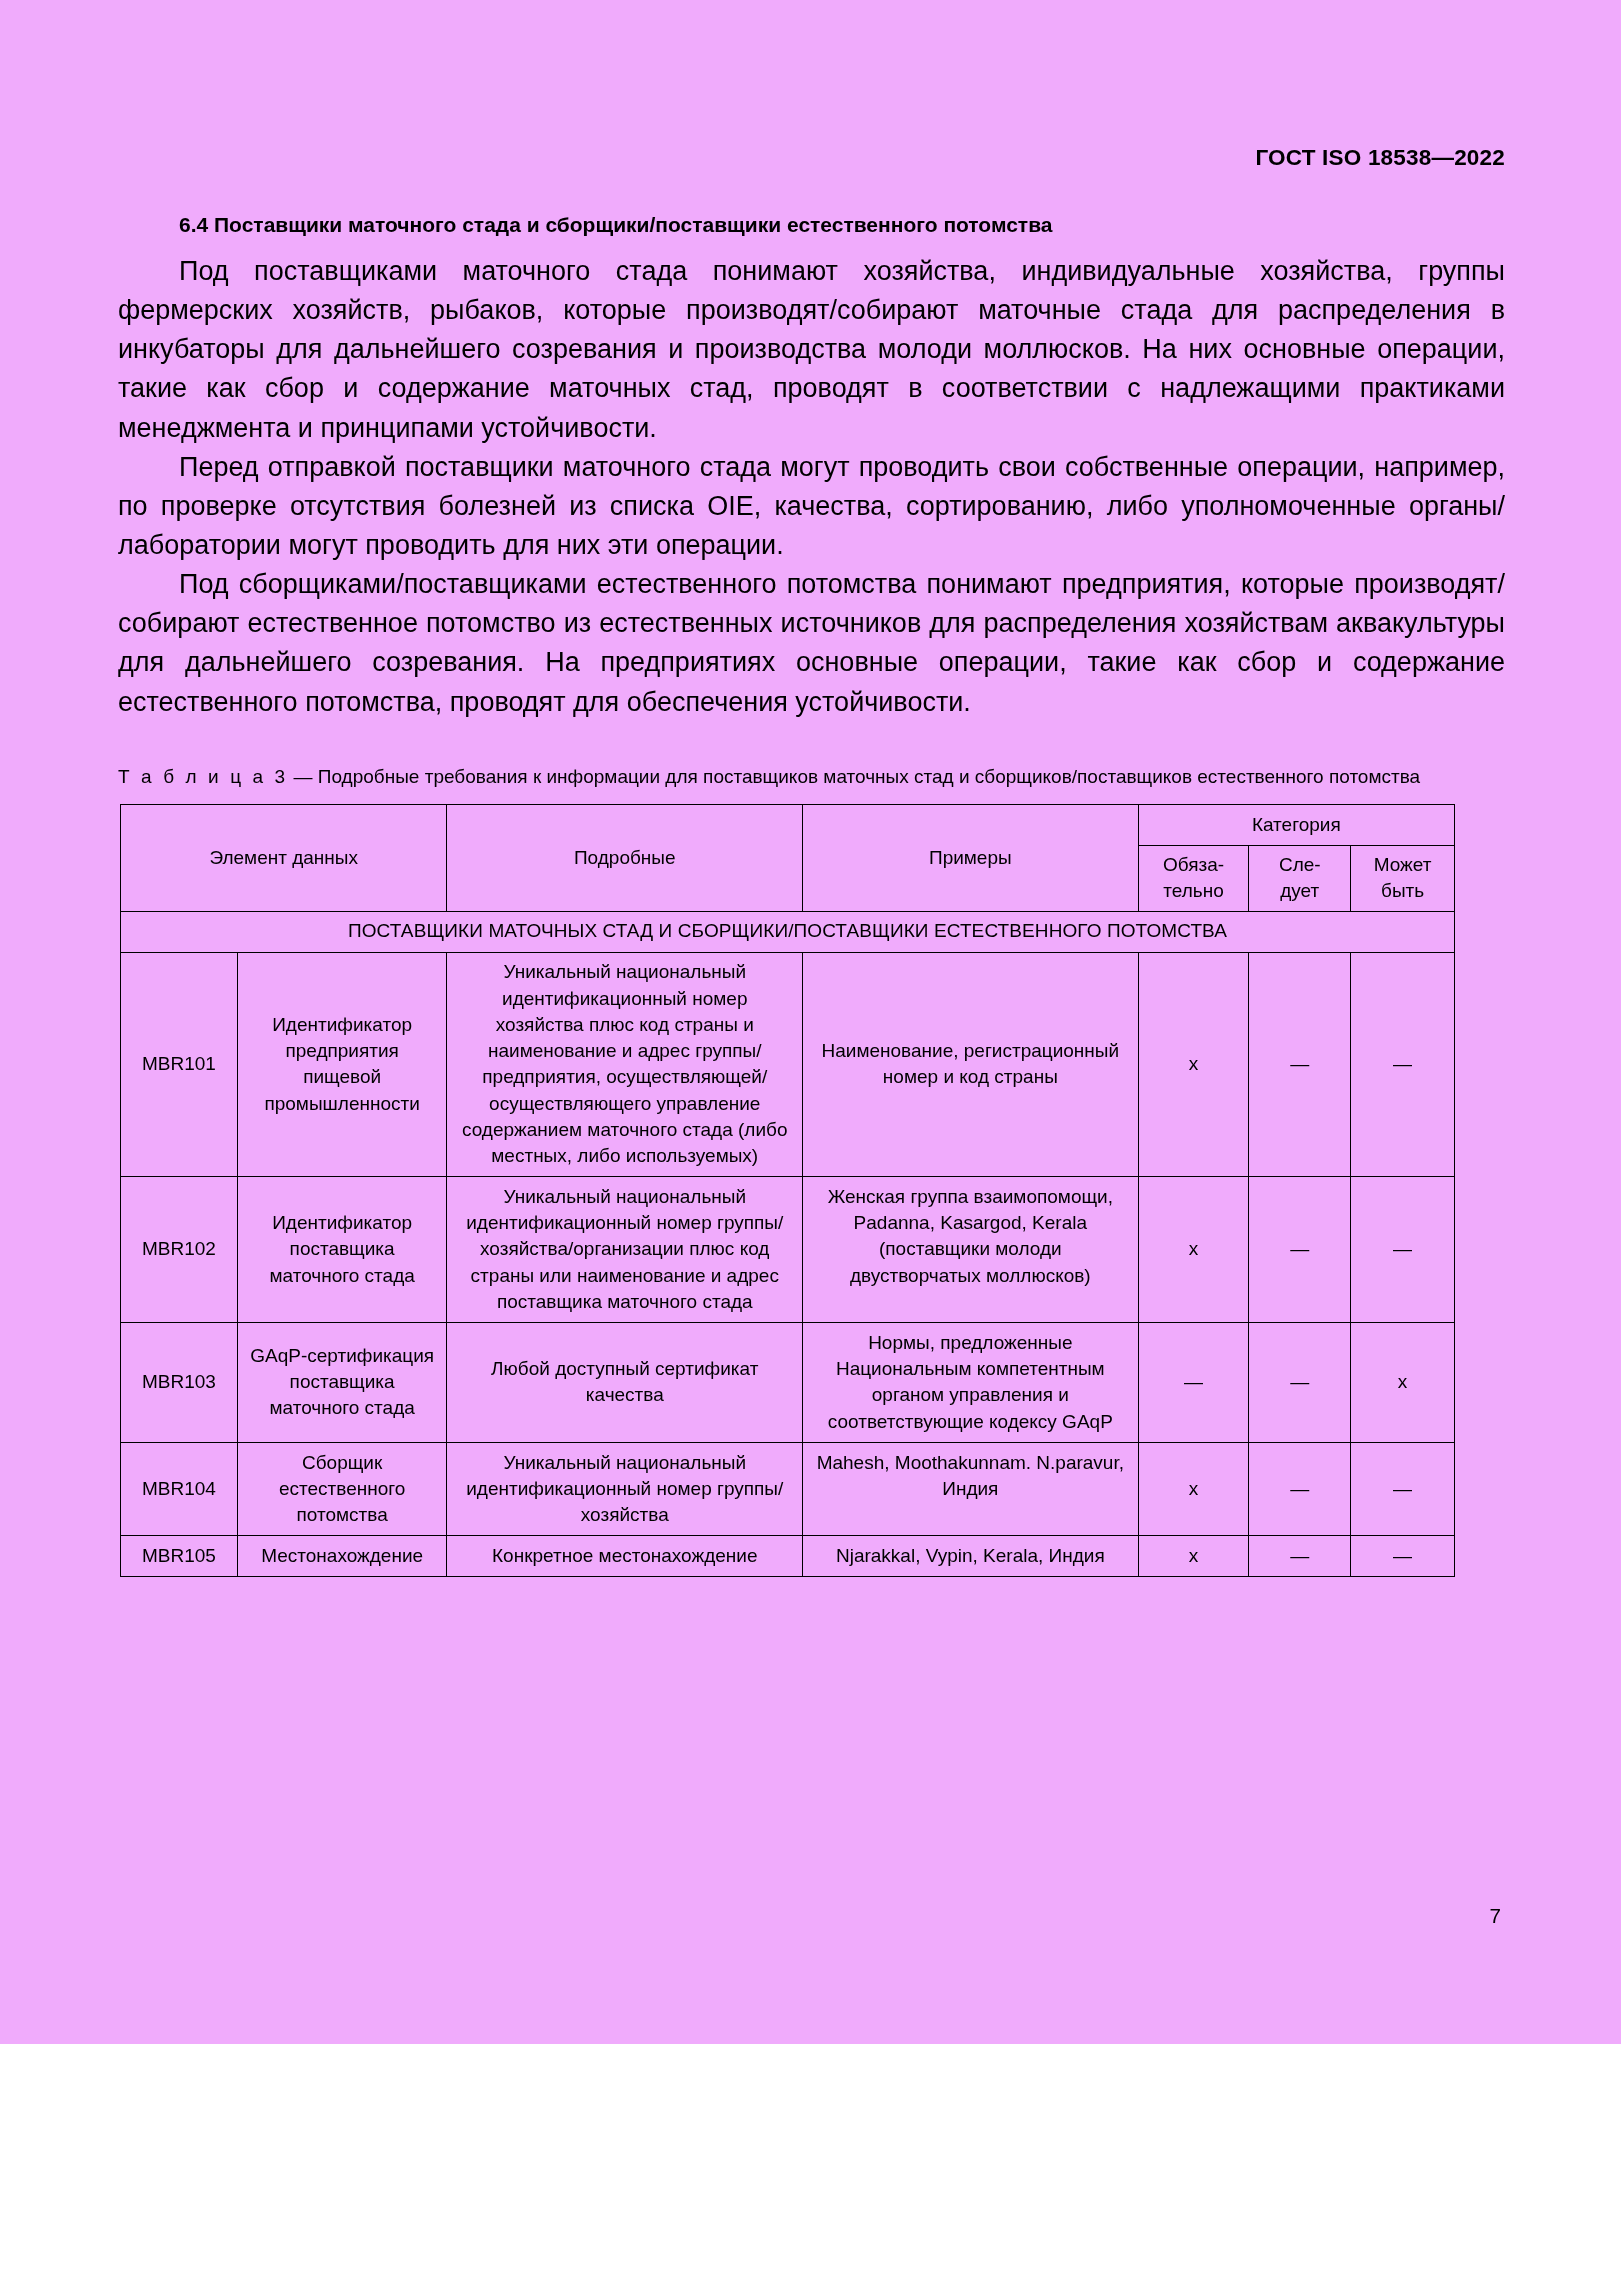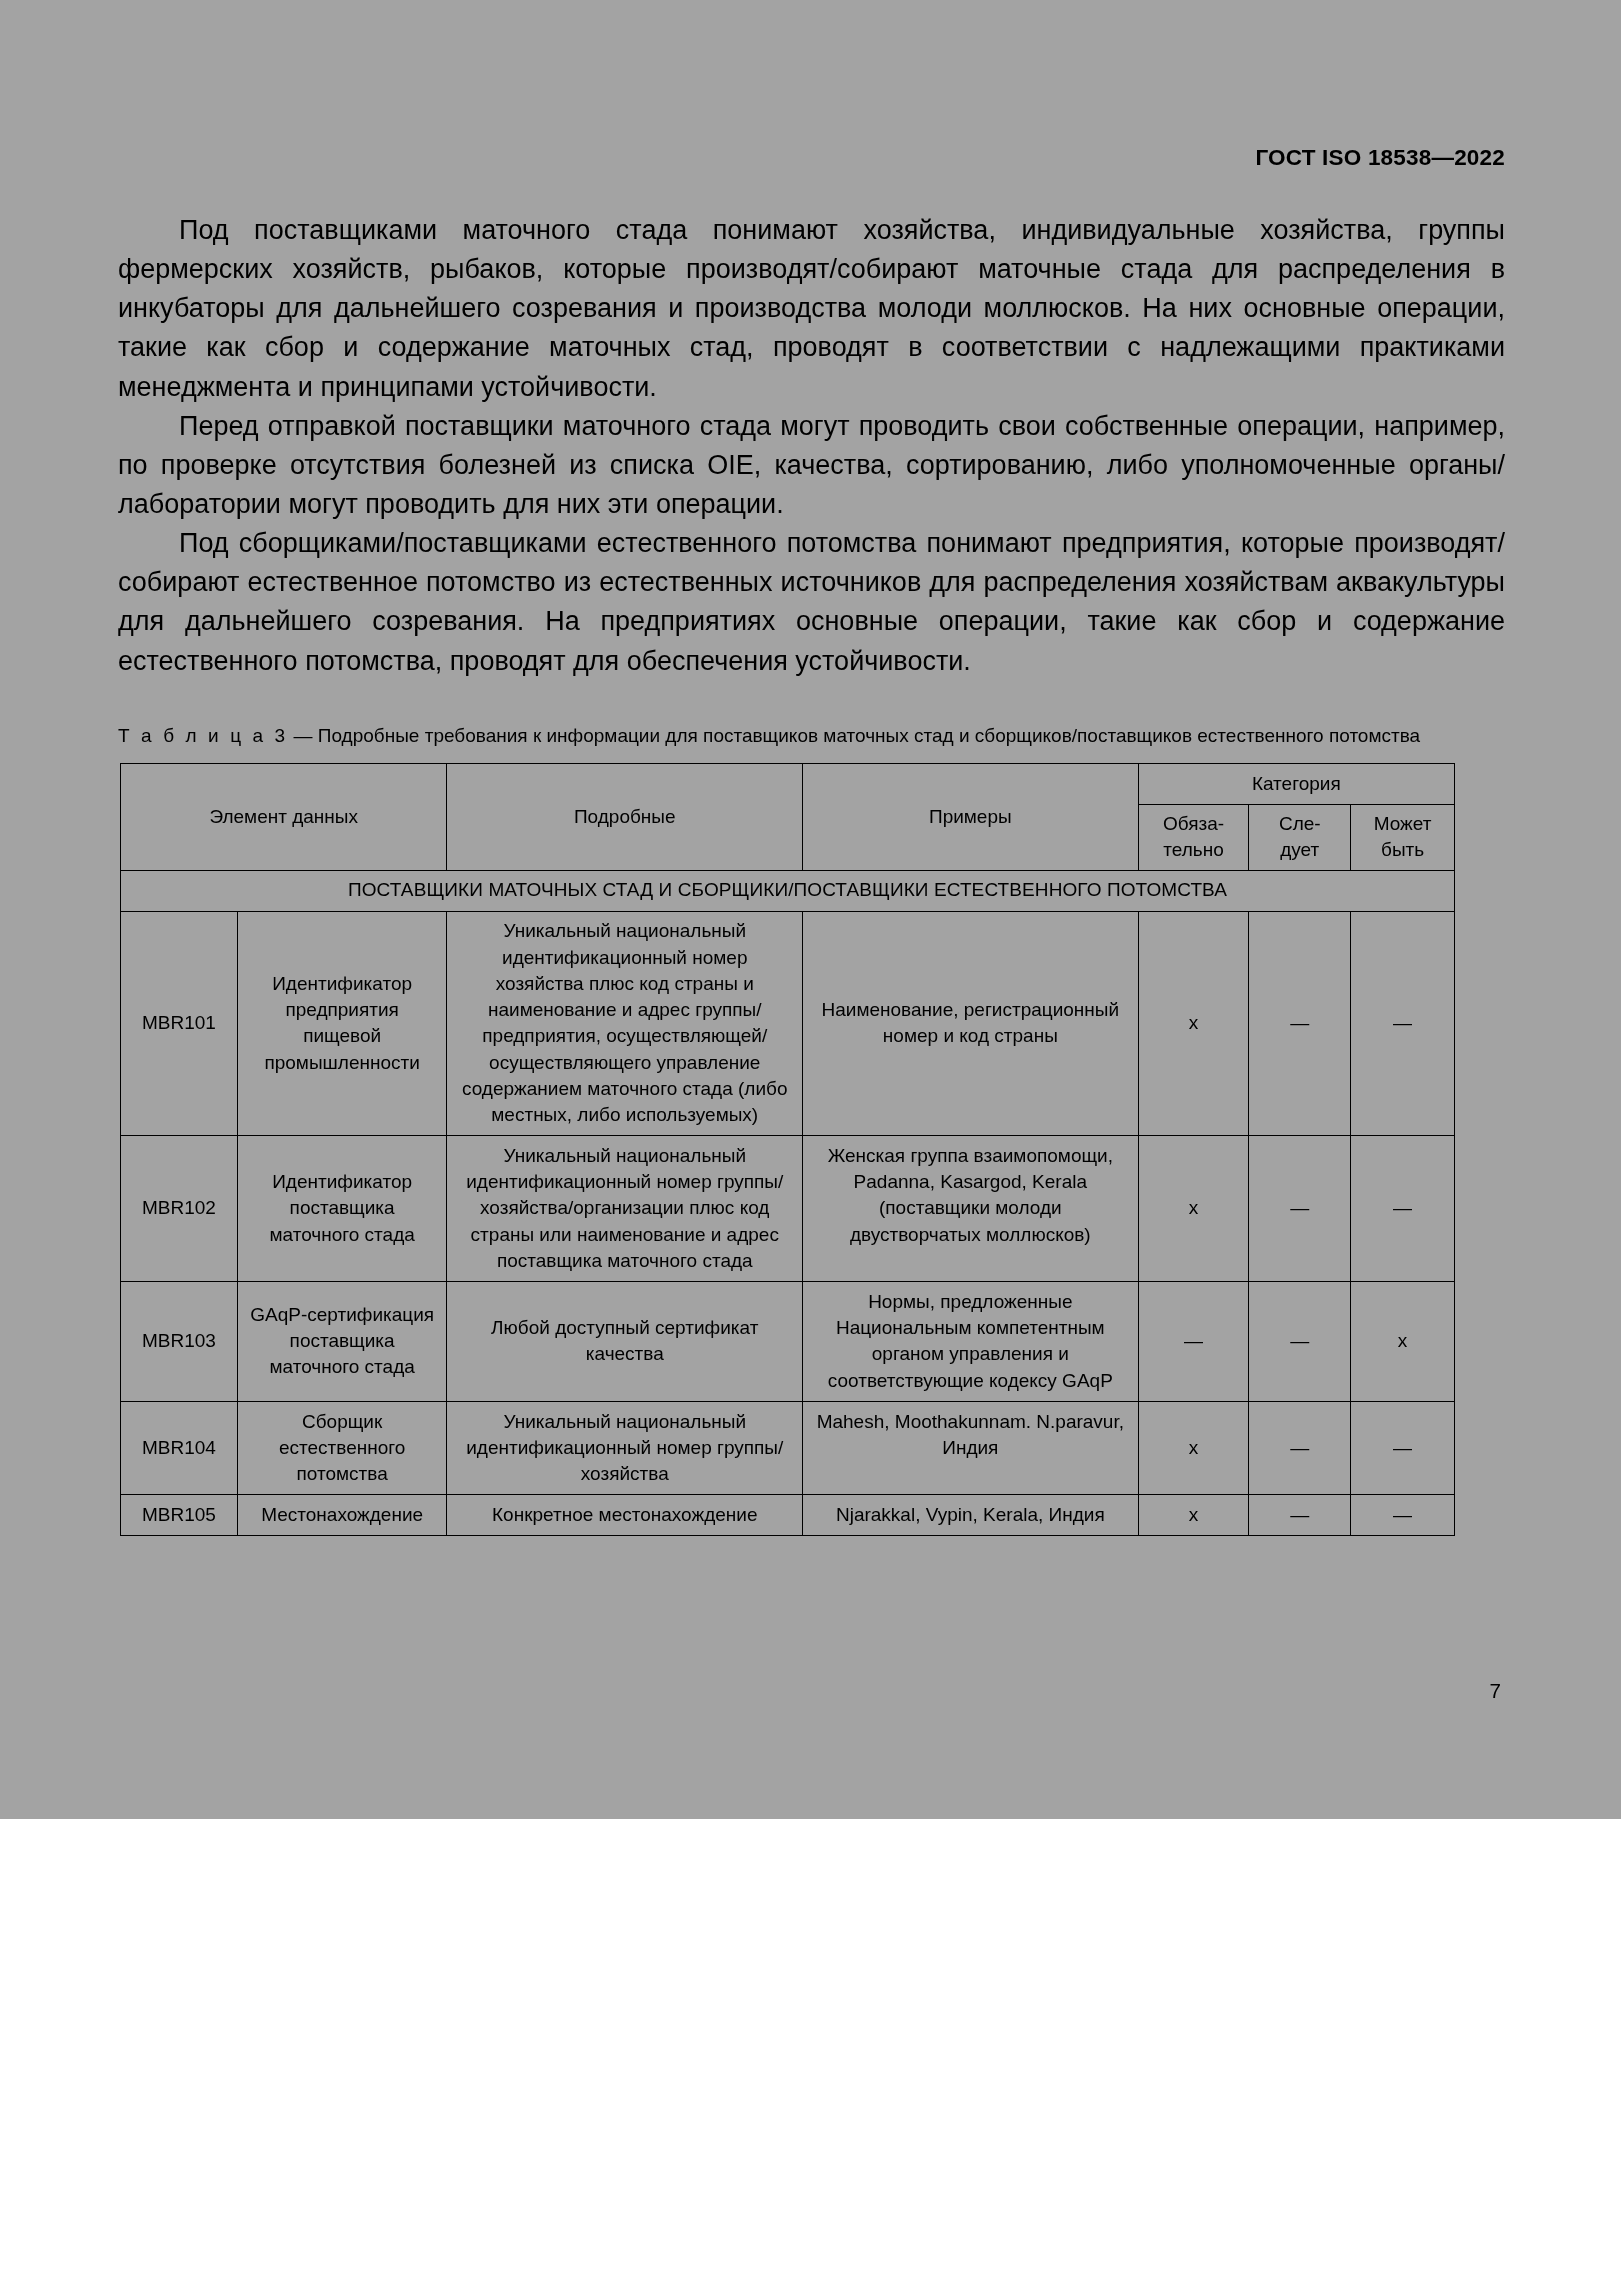--- a/index.html
+++ b/index.html
@@ -7,23 +7,23 @@
     padding: 0;
     background: #ffffff;
   }
   body {
     font-family: "Liberation Sans", sans-serif;
     color: #000000;
   }
   .page {
     position: relative;
     width: 1621px;
-    height: 1819px;
+    height: 2044px;
     margin: 0 auto;
-    background: #a3a3a3;
+    background: #f0abfc;
     box-sizing: border-box;
     padding: 0;
     overflow: hidden;
   }
   .header {
     position: absolute;
     top: 145px;
     right: 116px;
     font-size: 22.5px;
     font-weight: bold;
@@ -120,20 +120,21 @@
 </style>
 </head>
 <body>
 
 <div class="page">
 
   <div class="header">ГОСТ ISO 18538—2022</div>
 
   <div class="content">
 
+    <h2 class="section-title">6.4 Поставщики маточного стада и сборщики/поставщики естественного потомства</h2>
 
     <p class="para">Под поставщиками маточного стада понимают хозяйства, индивидуальные хозяйства, группы фермерских хозяйств, рыбаков, которые производят/собирают маточные стада для распределения в инкубаторы для дальнейшего созревания и производства молоди моллюсков. На них основные операции, такие как сбор и содержание маточных стад, проводят в соответствии с надлежащими практиками менеджмента и принципами устойчивости.</p>
     <p class="para">Перед отправкой поставщики маточного стада могут проводить свои собственные операции, например, по проверке отсутствия болезней из списка OIE, качества, сортированию, либо уполномоченные органы/лаборатории могут проводить для них эти операции.</p>
     <p class="para">Под сборщиками/поставщиками естественного потомства понимают предприятия, которые производят/собирают естественное потомство из естественных источников для распределения хозяйствам аквакультуры для дальнейшего созревания. На предприятиях основные операции, такие как сбор и содержание естественного потомства, проводят для обеспечения устойчивости.</p>
 
     <div class="table-caption">
       <span class="spaced">Т а б л и ц а   3</span><span> — Подробные требования к информации для поставщиков маточных стад и сборщиков/поставщиков естественного потомства</span>
     </div>
 
     <table class="main">

